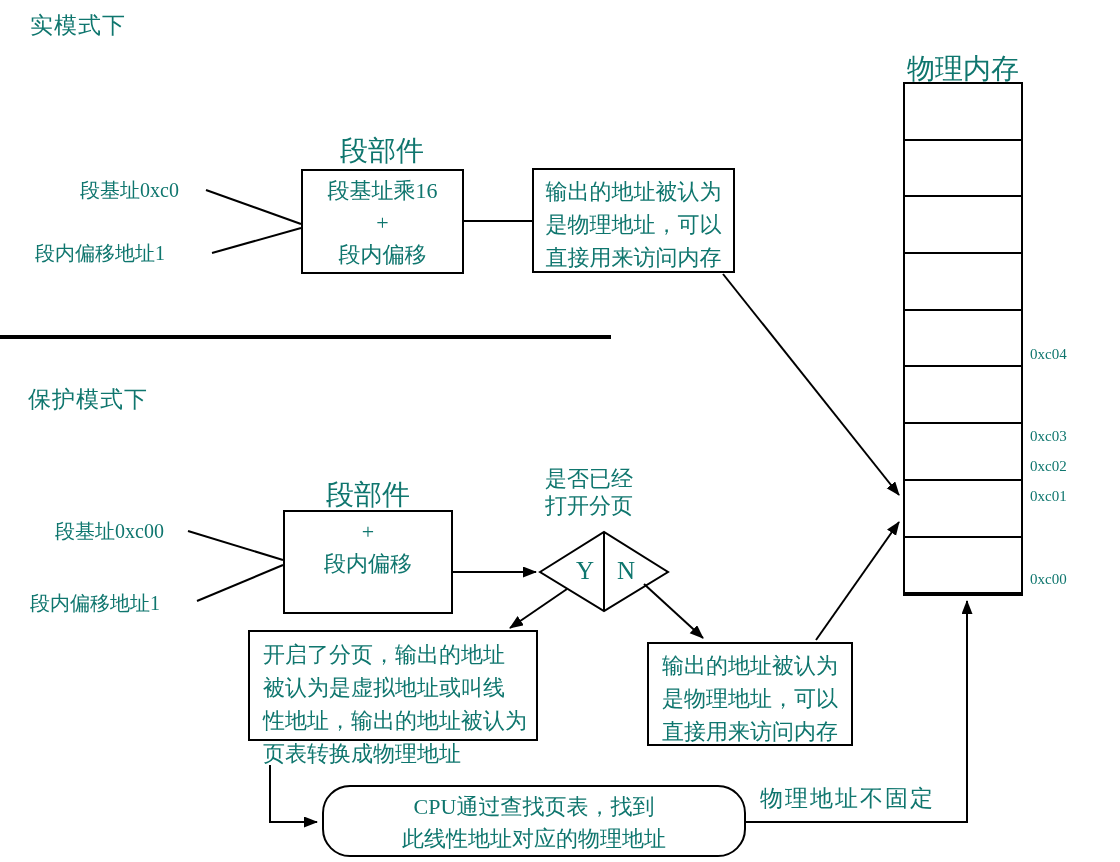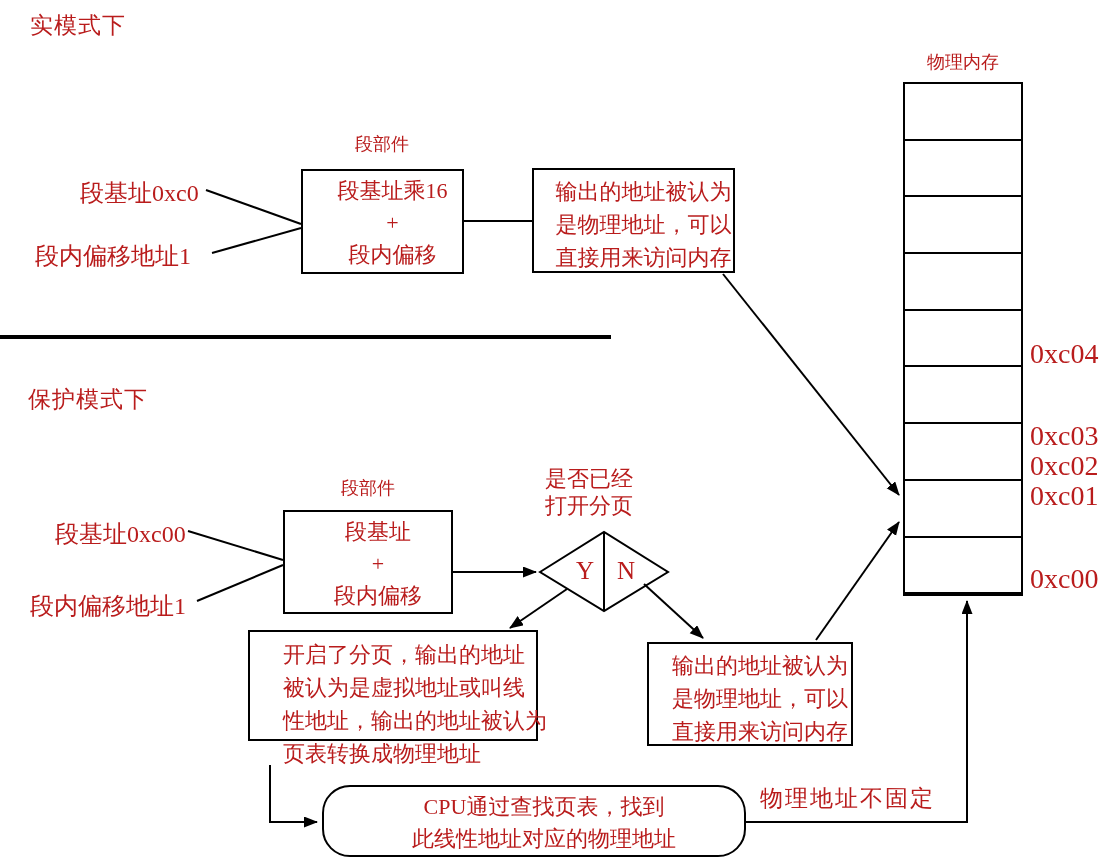--- a/index.html
+++ b/index.html
@@ -1,45 +1,45 @@
 <!DOCTYPE html>
 <html><head>
 <meta charset="utf-8">
 <style>
   html,body { margin:0; padding:0; background:#ffffff; }
   #canvas {
     position:relative; width:1120px; height:862px; background:#ffffff;
-    font-family:"Liberation Serif","DejaVu Serif",serif; color:#b91c1c;
+    font-family:"Liberation Serif","DejaVu Serif",serif; color:#0f766e;
     overflow:hidden;
   }
   #wires { position:absolute; left:0; top:0; width:1120px; height:862px; z-index:1; }
   .abs { position:absolute; z-index:2; }
   .box {
     position:absolute; z-index:2; box-sizing:border-box;
     border:2px solid #000; background:#fff; text-align:center;
   }
-  .box .ln { font-size:22px; line-height:33px; white-space:nowrap;padding-left:20px; }
+  .box .ln { font-size:22px; line-height:33px; white-space:nowrap; }
   .unit-box .ln { line-height:32px; }
   .unit-box { padding-top:4px; }
   .out-box { padding-top:5px; }
   .big-box { text-align:left; padding:6px 0 0 13px; }
   .cpu-box { border-radius:28px; padding-top:4px; }
   .cpu-box .ln { line-height:32px; }
   .sec-title { font-size:23px; white-space:nowrap; letter-spacing:1px; }
-  .small-title { font-size:18px; text-align:center; white-space:nowrap; }
-  .io-label { font-size:24px; white-space:nowrap; }
+  .small-title { font-size:28px; text-align:center; white-space:nowrap; }
+  .io-label { font-size:20px; white-space:nowrap; }
   .mem-col {
     position:absolute; z-index:2; box-sizing:border-box;
     left:903px; top:82px; width:120px; height:514px;
     border:2px solid #000; background:#fff;
     background-image:repeating-linear-gradient(to bottom,
       transparent 0px, transparent 54.7px, #000 54.7px, #000 56.7px);
   }
   .mem-label { position:absolute; z-index:2; left:1030px; width:80px;
-    font-size:28px; height:24px; line-height:24px; white-space:nowrap; }
+    font-size:15px; height:24px; line-height:24px; white-space:nowrap; }
   .dec-title { text-align:left; font-size:22px; line-height:27px; white-space:nowrap; }
   .yn { font-size:25px; width:30px; text-align:center; }
   .note-label { font-size:23px; white-space:nowrap; letter-spacing:2px; }
 </style>
 </head>
 <body>
 
 <div id="canvas">
 
   <svg id="wires" viewBox="0 0 1120 862" xmlns="http://www.w3.org/2000/svg">
@@ -91,21 +91,20 @@
 
   <div class="abs sec-title" style="left:28px; top:384px;">保护模式下</div>
 
   <div class="abs io-label" style="left:55px; top:518px;">段基址0xc00</div>
 
   <div class="abs io-label" style="left:30px; top:590px;">段内偏移地址1</div>
 
   <div class="abs small-title" style="left:313px; top:476px; width:110px;">段部件</div>
 
   <div class="box unit-box" style="left:283px; top:510px; width:170px; height:104px;">
-    <div class="ln">段基址</div>
     <div class="ln">+</div>
     <div class="ln">段内偏移</div>
   </div>
 
   <div class="abs dec-title" style="left:545px; top:465px; width:120px;">
     <div>是否已经</div>
     <div>打开分页</div>
   </div>
 
   <div class="abs yn" style="left:570px; top:557px;">Y</div>

